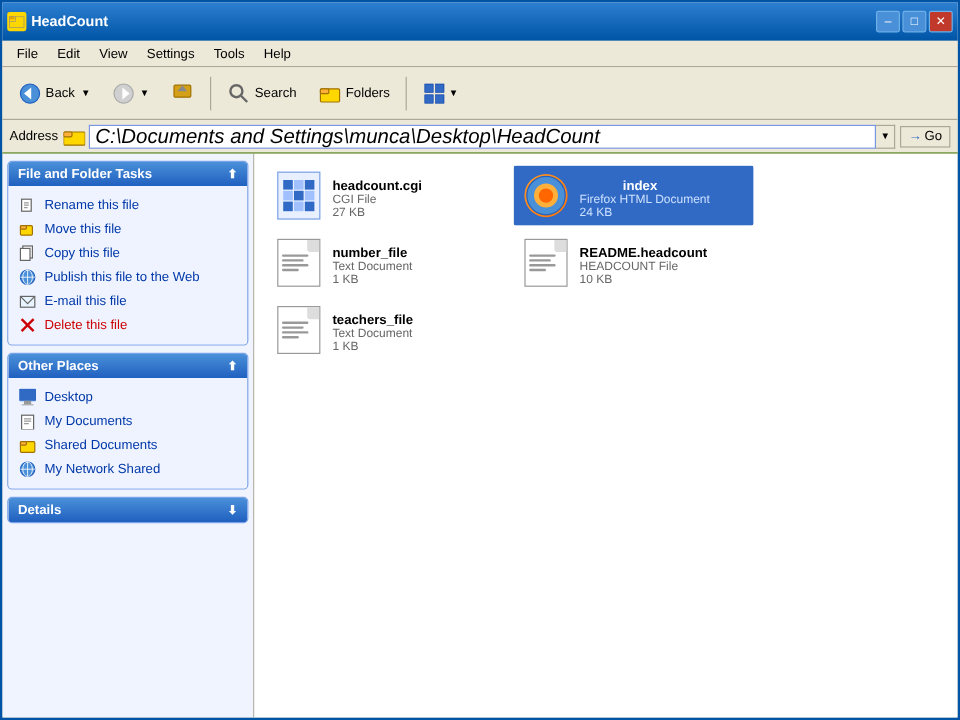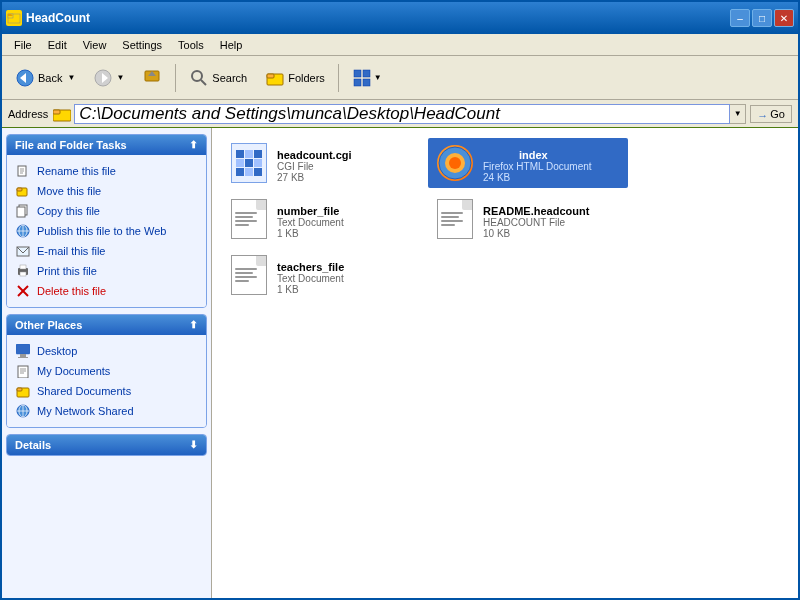--- a/index.html
+++ b/index.html
@@ -243,30 +243,20 @@
             <span>Publish this file to the Web</span>
           </div>
           <div class="task-item">
             <span class="task-item-icon">
               <svg width="14" height="14" viewBox="0 0 14 14">
                 <rect x="1" y="3" width="12" height="9" fill="#E8F4FF" stroke="#666" stroke-width="1"></rect>
                 <polyline points="1,3 7,9 13,3" fill="none" stroke="#666" stroke-width="1"></polyline>
               </svg>
             </span>
             <span>E-mail this file</span>
-          </div>
-          <div class="task-item">
-            <span class="task-item-icon">
-              <svg width="14" height="14" viewBox="0 0 14 14">
-                <rect x="2" y="4" width="10" height="7" fill="#666" rx="1"></rect>
-                <rect x="4" y="1" width="6" height="4" fill="white" stroke="#999" stroke-width="0.5"></rect>
-                <rect x="4" y="8" width="6" height="4" fill="white" stroke="#999" stroke-width="0.5"></rect>
-              </svg>
-            </span>
-            <span>Print this file</span>
           </div>
           <div class="task-item" style="color:#CC0000;">
             <span class="task-item-icon">
               <svg width="14" height="14" viewBox="0 0 14 14">
                 <line x1="2" y1="2" x2="12" y2="12" stroke="#CC0000" stroke-width="2"></line>
                 <line x1="12" y1="2" x2="2" y2="12" stroke="#CC0000" stroke-width="2"></line>
               </svg>
             </span>
             <span style="color:#CC0000;">Delete this file</span>
           </div>

